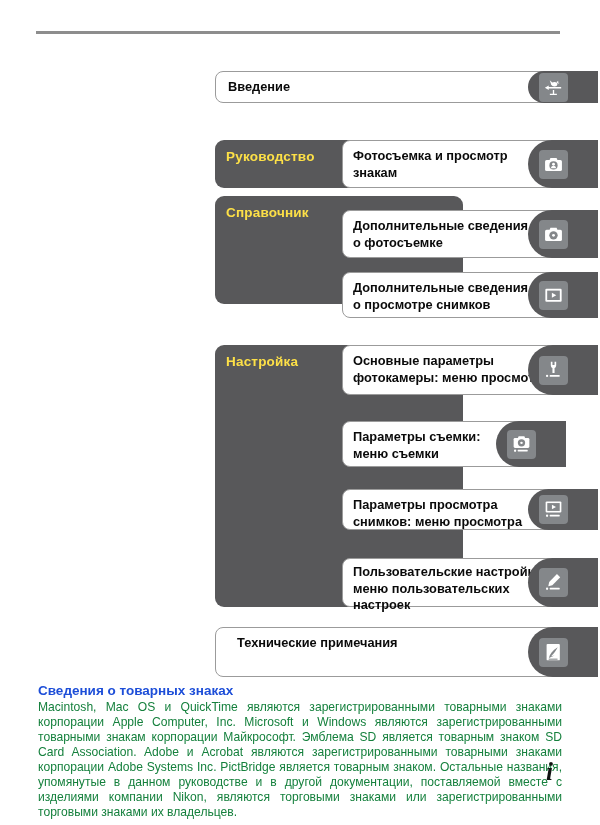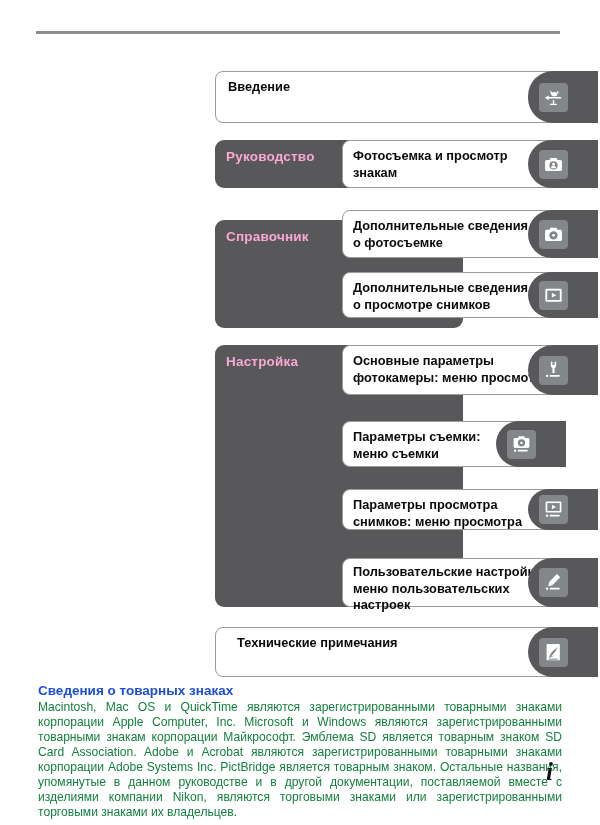--- a/index.html
+++ b/index.html
@@ -2,21 +2,21 @@
 <html><head>
 <meta charset="utf-8">
 <style>
   html,body{margin:0;padding:0;background:#fff;}
   .page{position:relative;width:600px;height:825px;background:#ffffff;
         font-family:"Liberation Sans",sans-serif;overflow:hidden;}
   .rule{position:absolute;left:36px;top:31px;width:524px;height:3px;background:#8d8d8d;}
 
   .spine{position:absolute;left:215px;width:248px;background:#58585a;border-radius:9px;
          box-sizing:border-box;z-index:1;}
-  .spine .label{color:#f9a8d4;font-weight:bold;font-size:13.5px;padding:9px 0 0 11px;
+  .spine .label{color:#fde047;font-weight:bold;font-size:13.5px;padding:9px 0 0 11px;
                 letter-spacing:.2px;}
 
   .tocbox{position:absolute;background:#ffffff;border:1px solid #9b9b9b;border-radius:8px;
           box-sizing:border-box;z-index:2;}
   .tocbox .title{font-weight:bold;font-size:12.8px;line-height:1.3;color:#0a0a0a;
                  padding:7px 10px 0 10px;white-space:pre-line;}
   .tocbox.wide .title{padding-left:12px;}
 
   .pill{position:absolute;top:-1px;right:-1px;bottom:-1px;width:70px;background:#58585a;
         border-radius:25px 0 0 25px;display:flex;align-items:center;z-index:3;}
@@ -30,21 +30,21 @@
   .pagenum{position:absolute;left:546px;top:758px;font-size:25px;font-style:italic;
            font-weight:600;font-family:"Liberation Serif",serif;color:#111;}
 </style>
 </head>
 <body>
 
 <div class="page">
 
   <div class="rule"></div>
 
-  <div class="tocbox wide" style="left:215px;top:71px;width:383px;height:52px;">
+  <div class="tocbox wide" style="left:215px;top:71px;width:383px;height:32px;">
     <div class="title">Введение</div>
     <div class="pill">
       <div class="tile">
         <svg viewBox="0 0 24 24">
           <path fill="#fff" d="M7 9.9 3 12.2l4 2.3v-1.5h13v-1.6H7z"></path>
           <path fill="#fff" d="M11.3 14.5h1.4v4h2.8v1.4H8.2v-1.4h3.1z"></path>
           <ellipse fill="#fff" cx="13" cy="8.6" rx="2.9" ry="2.3"></ellipse>
           <path fill="#fff" d="M9.9 9.9 8.1 4.5l3.4 3.1z"></path>
           <path fill="#fff" d="M15.2 6.2l1.9-1.2-.4 1.8 1.6.4-1.7 1z"></path>
         </svg>
@@ -64,21 +64,21 @@
           <path fill="#fff" d="M8.8 5.2h6.4l.9 2.2H7.9z"></path>
           <rect fill="#fff" x="3.2" y="7.2" width="17.6" height="11.6" rx="1.6"></rect>
           <circle fill="#84878a" cx="12" cy="13" r="4.3"></circle>
           <circle fill="#fff" cx="12" cy="11.8" r="1.5"></circle>
           <path fill="#fff" d="M9.3 15.9c.3-1.6 1.4-2.5 2.7-2.5s2.4.9 2.7 2.5z"></path>
         </svg>
       </div>
     </div>
   </div>
 
-  <div class="spine" style="top:220px;height:108px;">
+  <div class="spine" style="top:196px;height:108px;">
     <div class="label">Справочник</div>
   </div>
   <div class="tocbox" style="left:342px;top:210px;width:256px;height:48px;">
     <div class="title">Дополнительные сведения
 о фотосъемке</div>
     <div class="pill">
       <div class="tile">
         <svg viewBox="0 0 24 24">
           <path fill="#fff" d="M8.8 5h6.4l.9 2.2H7.9z"></path>
           <rect fill="#fff" x="3.2" y="7" width="17.6" height="11.8" rx="1.6"></rect>

